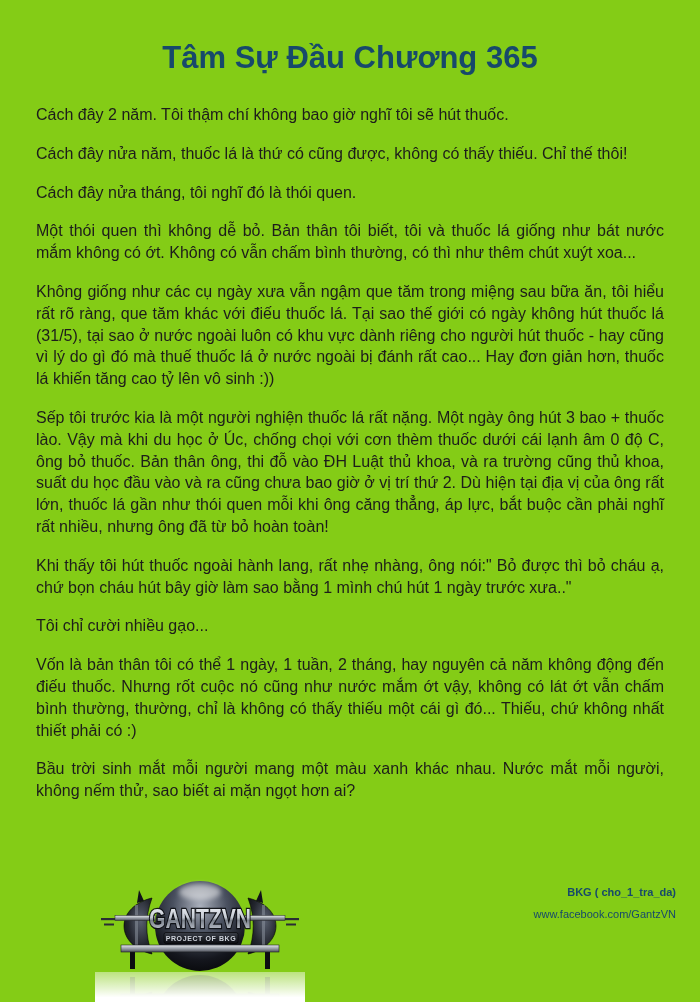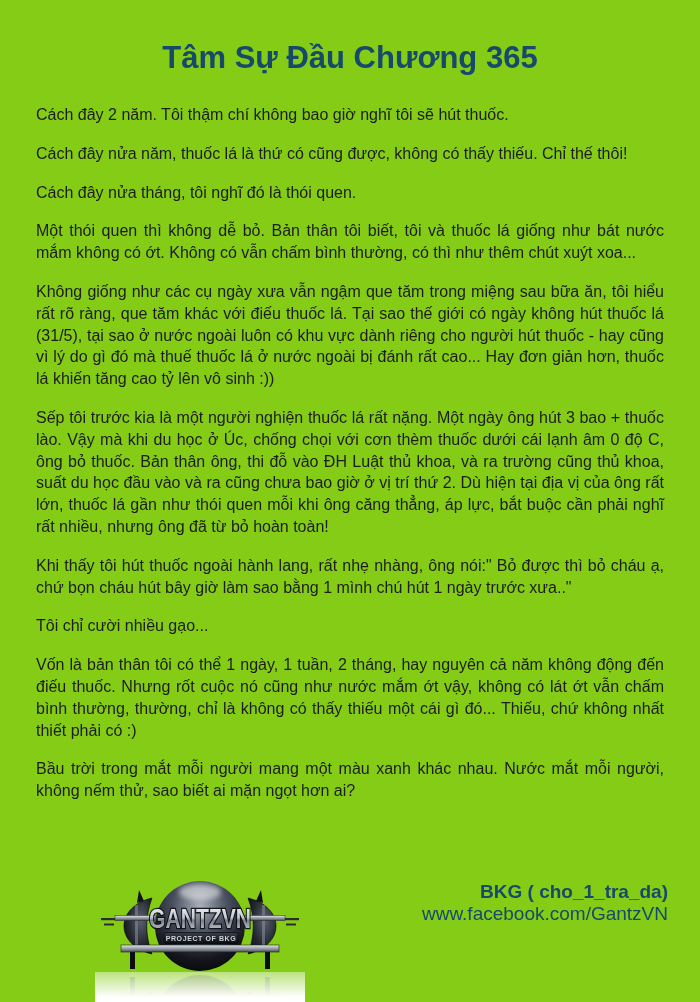--- a/index.html
+++ b/index.html
@@ -31,24 +31,24 @@
     line-height: 21.8px;
     color: #1d1d1b;
   }
   .content p {
     margin: 0 0 17px 0;
     text-align: justify;
   }
   .footer-links {
     position: absolute;
     top: 881px;
-    right: 32px;
+    right: 24px;
     text-align: right;
     color: #17496b;
-    font-size: 19px;
+    font-size: 11px;
     line-height: 22px;
   }
   .footer-links .author { font-weight: 700; }
   .logo-wrap {
     position: absolute;
     left: 95px;
     top: 875px;
     width: 210px;
     height: 127px;
   }
@@ -63,21 +63,21 @@
   <div class="content">
     <p>Cách đây 2 năm. Tôi thậm chí không bao giờ nghĩ tôi sẽ hút thuốc.</p>
     <p>Cách đây nửa năm, thuốc lá là thứ có cũng được, không có thấy thiếu. Chỉ thế thôi!</p>
     <p>Cách đây nửa tháng, tôi nghĩ đó là thói quen.</p>
     <p>Một thói quen thì không dễ bỏ. Bản thân tôi biết, tôi và thuốc lá giống như bát nước mắm không có ớt. Không có vẫn chấm bình thường, có thì như thêm chút xuýt xoa...</p>
     <p>Không giống như các cụ ngày xưa vẫn ngậm que tăm trong miệng sau bữa ăn, tôi hiểu rất rõ ràng, que tăm khác với điếu thuốc lá. Tại sao thế giới có ngày không hút thuốc lá (31/5), tại sao ở nước ngoài luôn có khu vực dành riêng cho người hút thuốc - hay cũng vì lý do gì đó mà thuế thuốc lá ở nước ngoài bị đánh rất cao... Hay đơn giản hơn, thuốc lá khiến tăng cao tỷ lên vô sinh :))</p>
     <p>Sếp tôi trước kia là một người nghiện thuốc lá rất nặng. Một ngày ông hút 3 bao + thuốc lào. Vậy mà khi du học ở Úc, chống chọi với cơn thèm thuốc dưới cái lạnh âm 0 độ C, ông bỏ thuốc. Bản thân ông, thi đỗ vào ĐH Luật thủ khoa, và ra trường cũng thủ khoa, suất du học đầu vào và ra cũng chưa bao giờ ở vị trí thứ 2. Dù hiện tại địa vị của ông rất lớn, thuốc lá gần như thói quen mỗi khi ông căng thẳng, áp lực, bắt buộc cần phải nghĩ rất nhiều, nhưng ông đã từ bỏ hoàn toàn!</p>
     <p>Khi thấy tôi hút thuốc ngoài hành lang, rất nhẹ nhàng, ông nói:" Bỏ được thì bỏ cháu ạ, chứ bọn cháu hút bây giờ làm sao bằng 1 mình chú hút 1 ngày trước xưa.."</p>
     <p>Tôi chỉ cười nhiều gạo...</p>
     <p>Vốn là bản thân tôi có thể 1 ngày, 1 tuần, 2 tháng, hay nguyên cả năm không động đến điếu thuốc. Nhưng rốt cuộc nó cũng như nước mắm ớt vậy, không có lát ớt vẫn chấm bình thường, thường, chỉ là không có thấy thiếu một cái gì đó... Thiếu, chứ không nhất thiết phải có :)</p>
-    <p>Bầu trời trong mắt mỗi người mang một màu xanh khác nhau. Nước mắt mỗi người, không nếm thử, sao biết ai mặn ngọt hơn ai?</p>
+    <p>Bầu trời sinh mắt mỗi người mang một màu xanh khác nhau. Nước mắt mỗi người, không nếm thử, sao biết ai mặn ngọt hơn ai?</p>
   </div>
 
   <div class="logo-wrap">
     <svg width="210" height="127" viewBox="0 0 210 127" xmlns="http://www.w3.org/2000/svg">
       <defs>
         <radialGradient id="sphereGrad" cx="0.5" cy="0.28" r="0.85">
           <stop offset="0" stop-color="#aab0bc"></stop>
           <stop offset="0.35" stop-color="#4a5160"></stop>
           <stop offset="0.7" stop-color="#14161d"></stop>
           <stop offset="1" stop-color="#000000"></stop>

